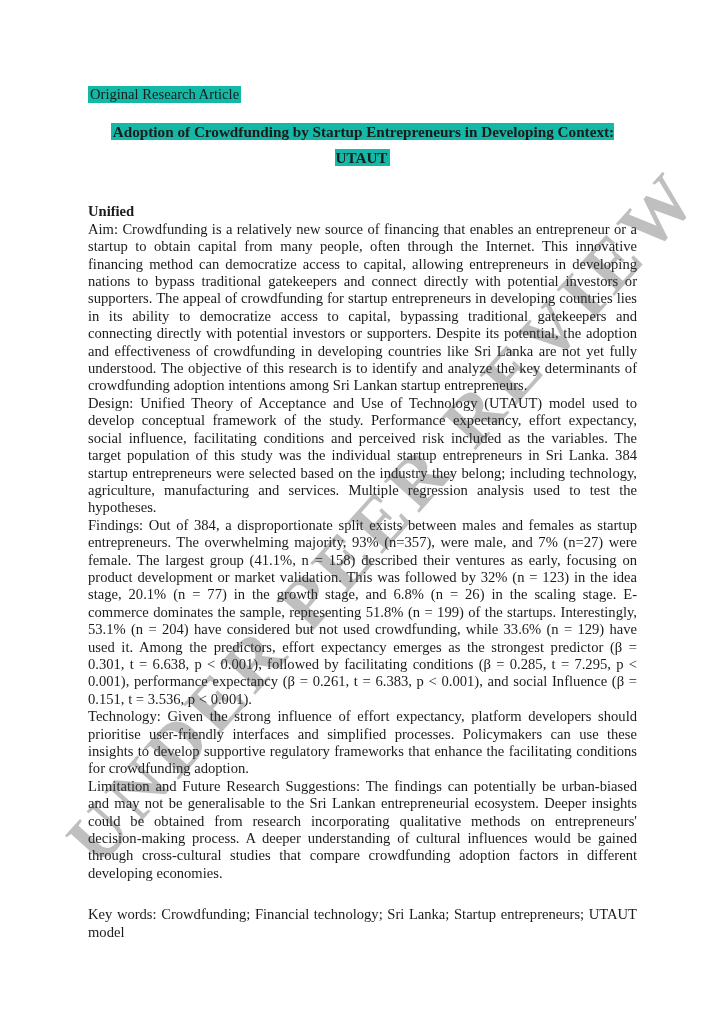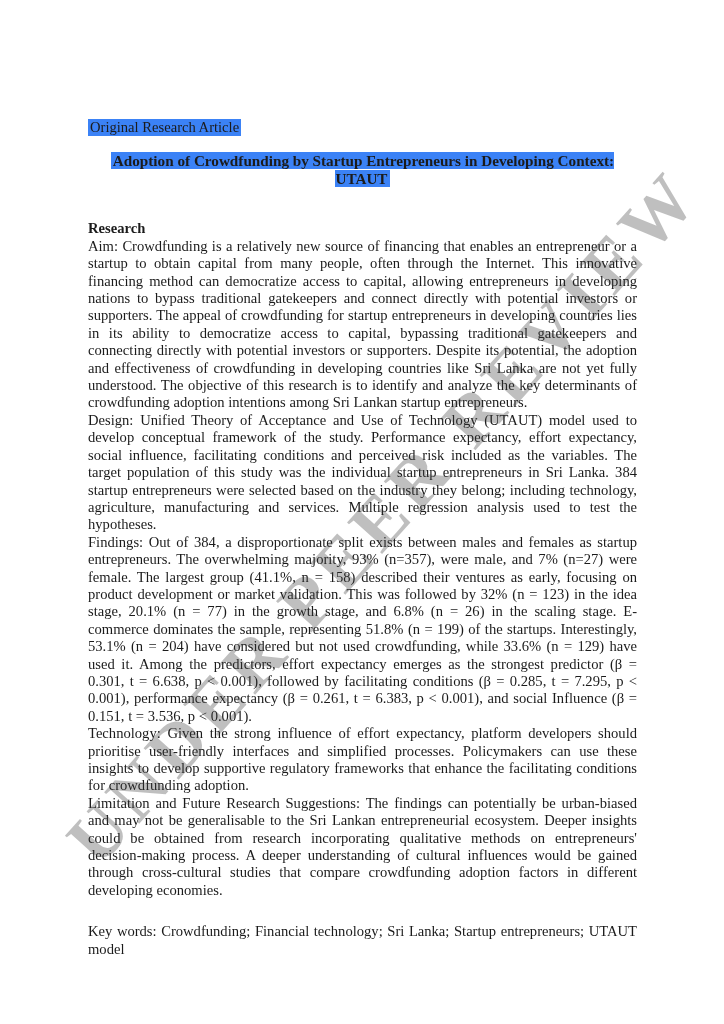--- a/index.html
+++ b/index.html
@@ -18,34 +18,33 @@
   }
   .content {
     position: absolute;
     left: 88px;
     top: 86px;
     width: 549px;
     font-size: 14.6px;
     line-height: 17.4px;
   }
   .hl {
-    background: #3b82f6;
-    margin-top: 33px;
+    background: #14b8a6;
   }
   .badge-row {
     margin: 0 0 0 0;
   }
   .badge {
     display: inline-block;
     padding: 0 2px;
   }
   .title {
     margin: 16px 0 0 0;
     font-size: 15.2px;
-    line-height: 18px;
+    line-height: 26px;
     font-weight: bold;
     text-align: center;
   }
   .title .hl {
     padding: 0 2px;
   }
   .abstract-heading {
     margin-top: 32px;
     font-weight: bold;
   }
@@ -87,21 +86,21 @@
   <div class="content">
 
     <div class="badge-row">
       <span class="hl badge">Original Research Article</span>
     </div>
 
     <h1 class="title">
       <span class="hl">Adoption of Crowdfunding by Startup Entrepreneurs in Developing Context: UTAUT</span><br>
     </h1>
 
-    <div class="abstract-heading">Research</div>
+    <div class="abstract-heading">Unified</div>
 
     <p class="para"><b>Aim:</b><span> </span><span>Crowdfunding is a relatively new source of financing that enables an entrepreneur or a startup to obtain capital from many people, often through the Internet. This innovative financing method can democratize access to capital, allowing entrepreneurs in developing nations to bypass traditional gatekeepers and connect directly with potential investors or supporters. The appeal of crowdfunding for startup entrepreneurs in developing countries lies in its ability to democratize access to capital, bypassing traditional gatekeepers and connecting directly with potential investors or supporters. Despite its potential, the adoption and effectiveness of crowdfunding in developing countries like Sri Lanka are not yet fully understood. The objective of this research is to identify and analyze the key determinants of crowdfunding adoption intentions among Sri Lankan startup entrepreneurs.</span></p>
 
     <p class="para"><b>Design:</b><span> </span><span>Unified Theory of Acceptance and Use of Technology (UTAUT) model used to develop conceptual framework of the study. Performance expectancy, effort expectancy, social influence, facilitating conditions and perceived risk included as the variables. The target population of this study was the individual startup entrepreneurs in Sri Lanka. 384 startup entrepreneurs were selected based on the industry they belong; including technology, agriculture, manufacturing and services. Multiple regression analysis used to test the hypotheses.</span></p>
 
     <p class="para"><b>Findings</b><span>: </span><span>Out of 384, a disproportionate split exists between males and females as startup entrepreneurs. The overwhelming majority, 93% (n=357), were male, and 7% (n=27) were female. The largest group (41.1%, n = 158) described their ventures as early, focusing on product development or market validation. This was followed by 32% (n = 123) in the idea stage, 20.1% (n = 77) in the growth stage, and 6.8% (n = 26) in the scaling stage. E-commerce dominates the sample, representing 51.8% (n = 199) of the startups. Interestingly, 53.1% (n = 204) have considered but not used crowdfunding, while 33.6% (n = 129) have used it. Among the predictors, effort expectancy emerges as the strongest predictor (β = 0.301, t = 6.638, p &lt; 0.001), followed by facilitating conditions (β = 0.285, t = 7.295, p &lt; 0.001), performance expectancy (β = 0.261, t = 6.383, p &lt; 0.001), and social Influence (β = 0.151, t = 3.536, p &lt; 0.001).</span></p>
 
     <p class="para"><b>Technology</b><span>: </span><span>Given the strong influence of effort expectancy, platform developers should prioritise user-friendly interfaces and simplified processes. Policymakers can use these insights to develop supportive regulatory frameworks that enhance the facilitating conditions for crowdfunding adoption.</span></p>
 
     <p class="para"><b>Limitation and Future Research Suggestions</b><span>: </span><span>The findings can potentially be urban-biased and may not be generalisable to the Sri Lankan entrepreneurial ecosystem. Deeper insights could be obtained from research incorporating qualitative methods on entrepreneurs' decision-making process. A deeper understanding of cultural influences would be gained through cross-cultural studies that compare crowdfunding adoption factors in different developing economies.</span></p>

